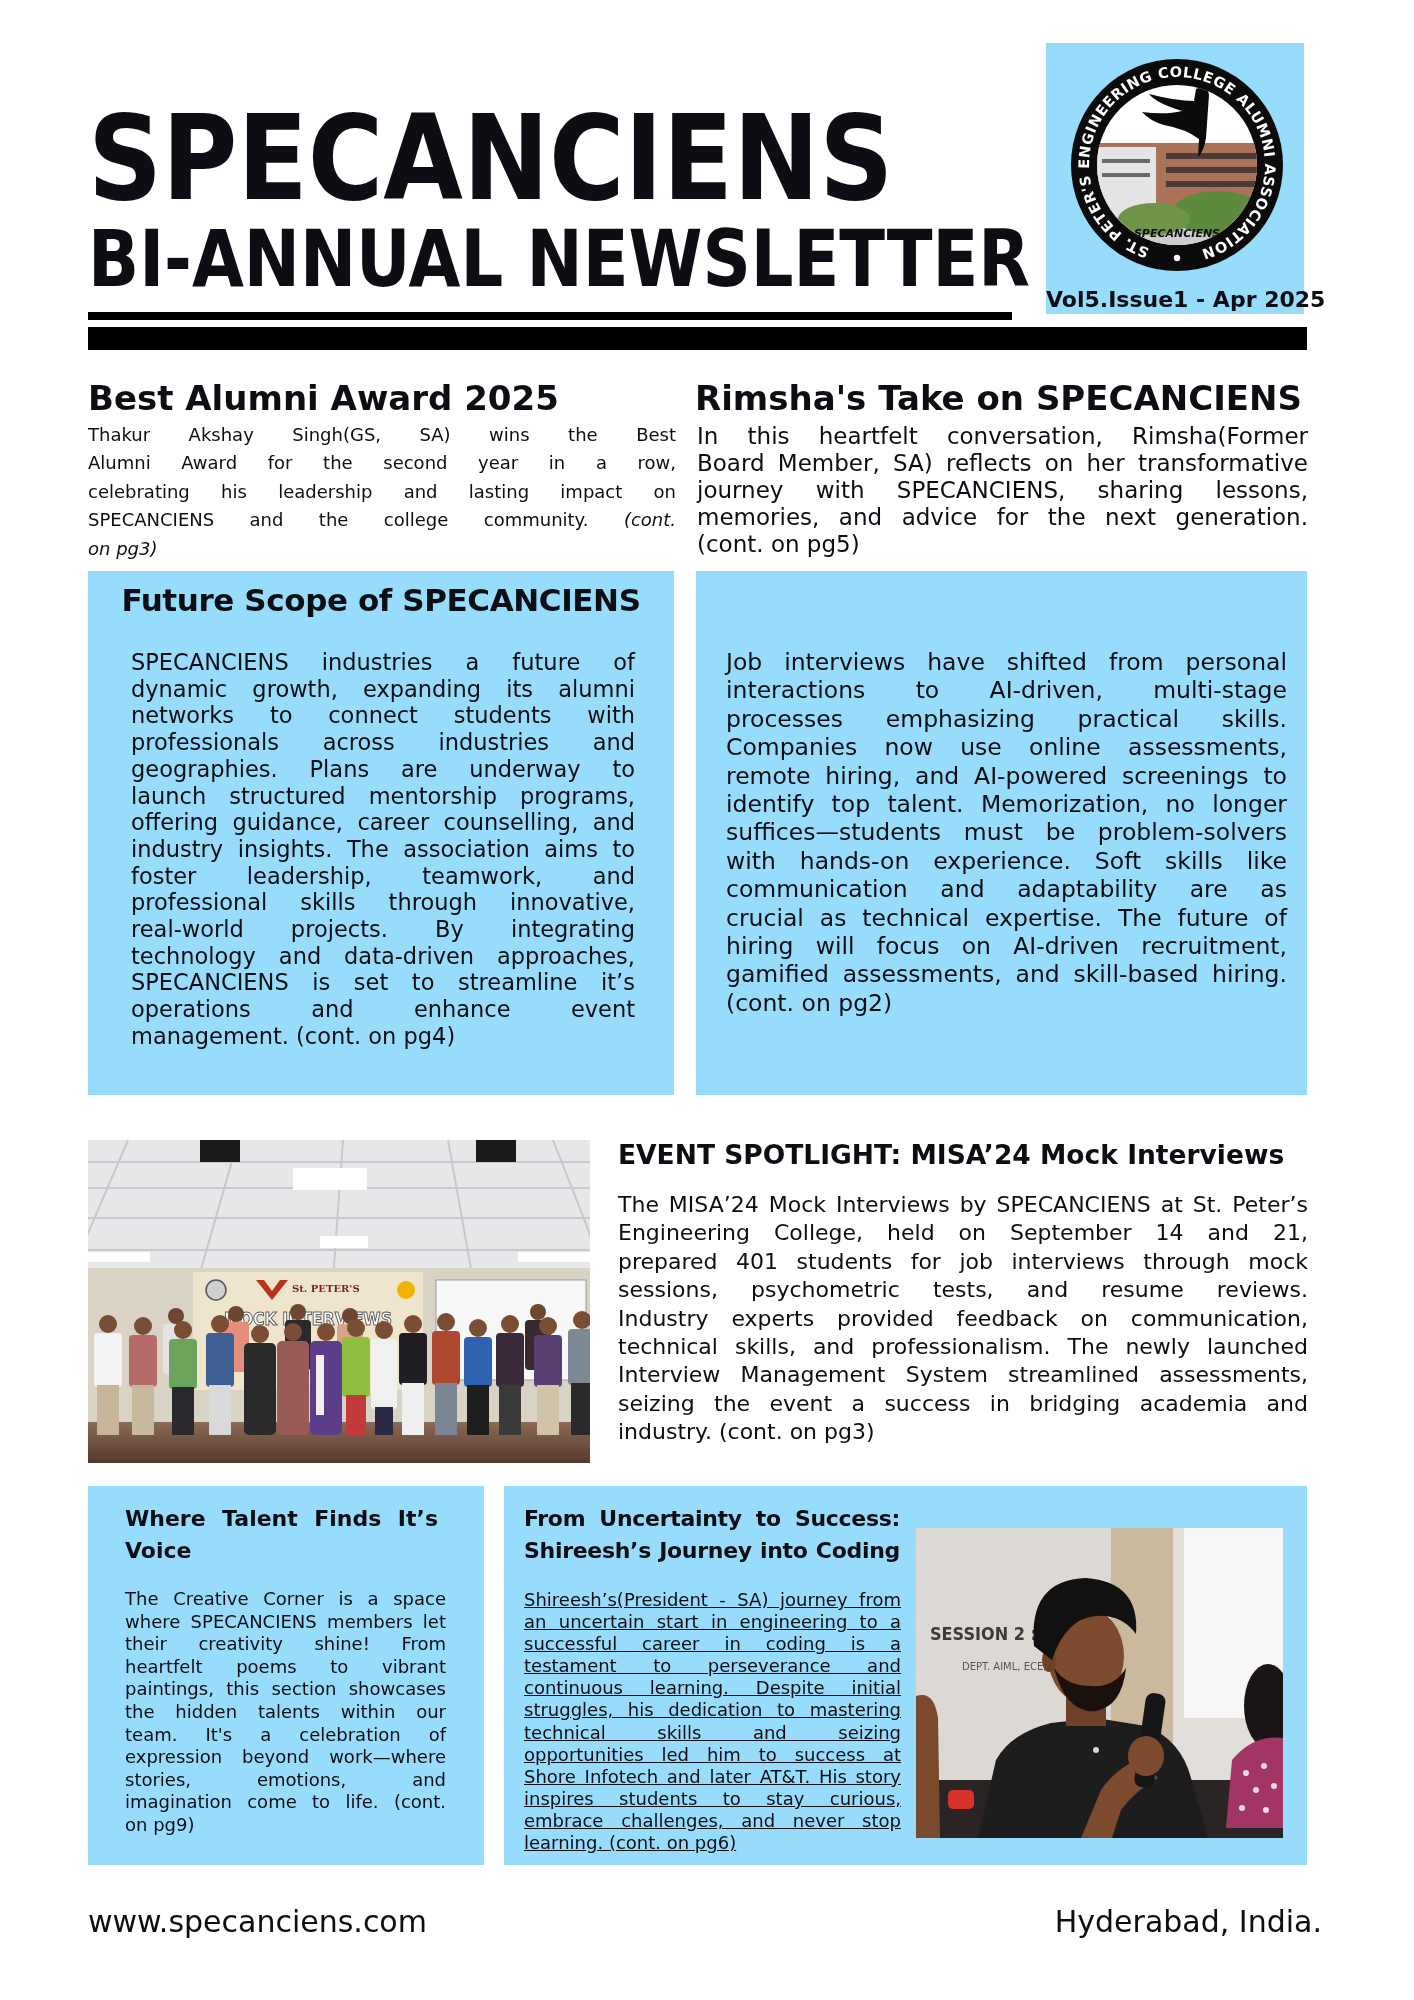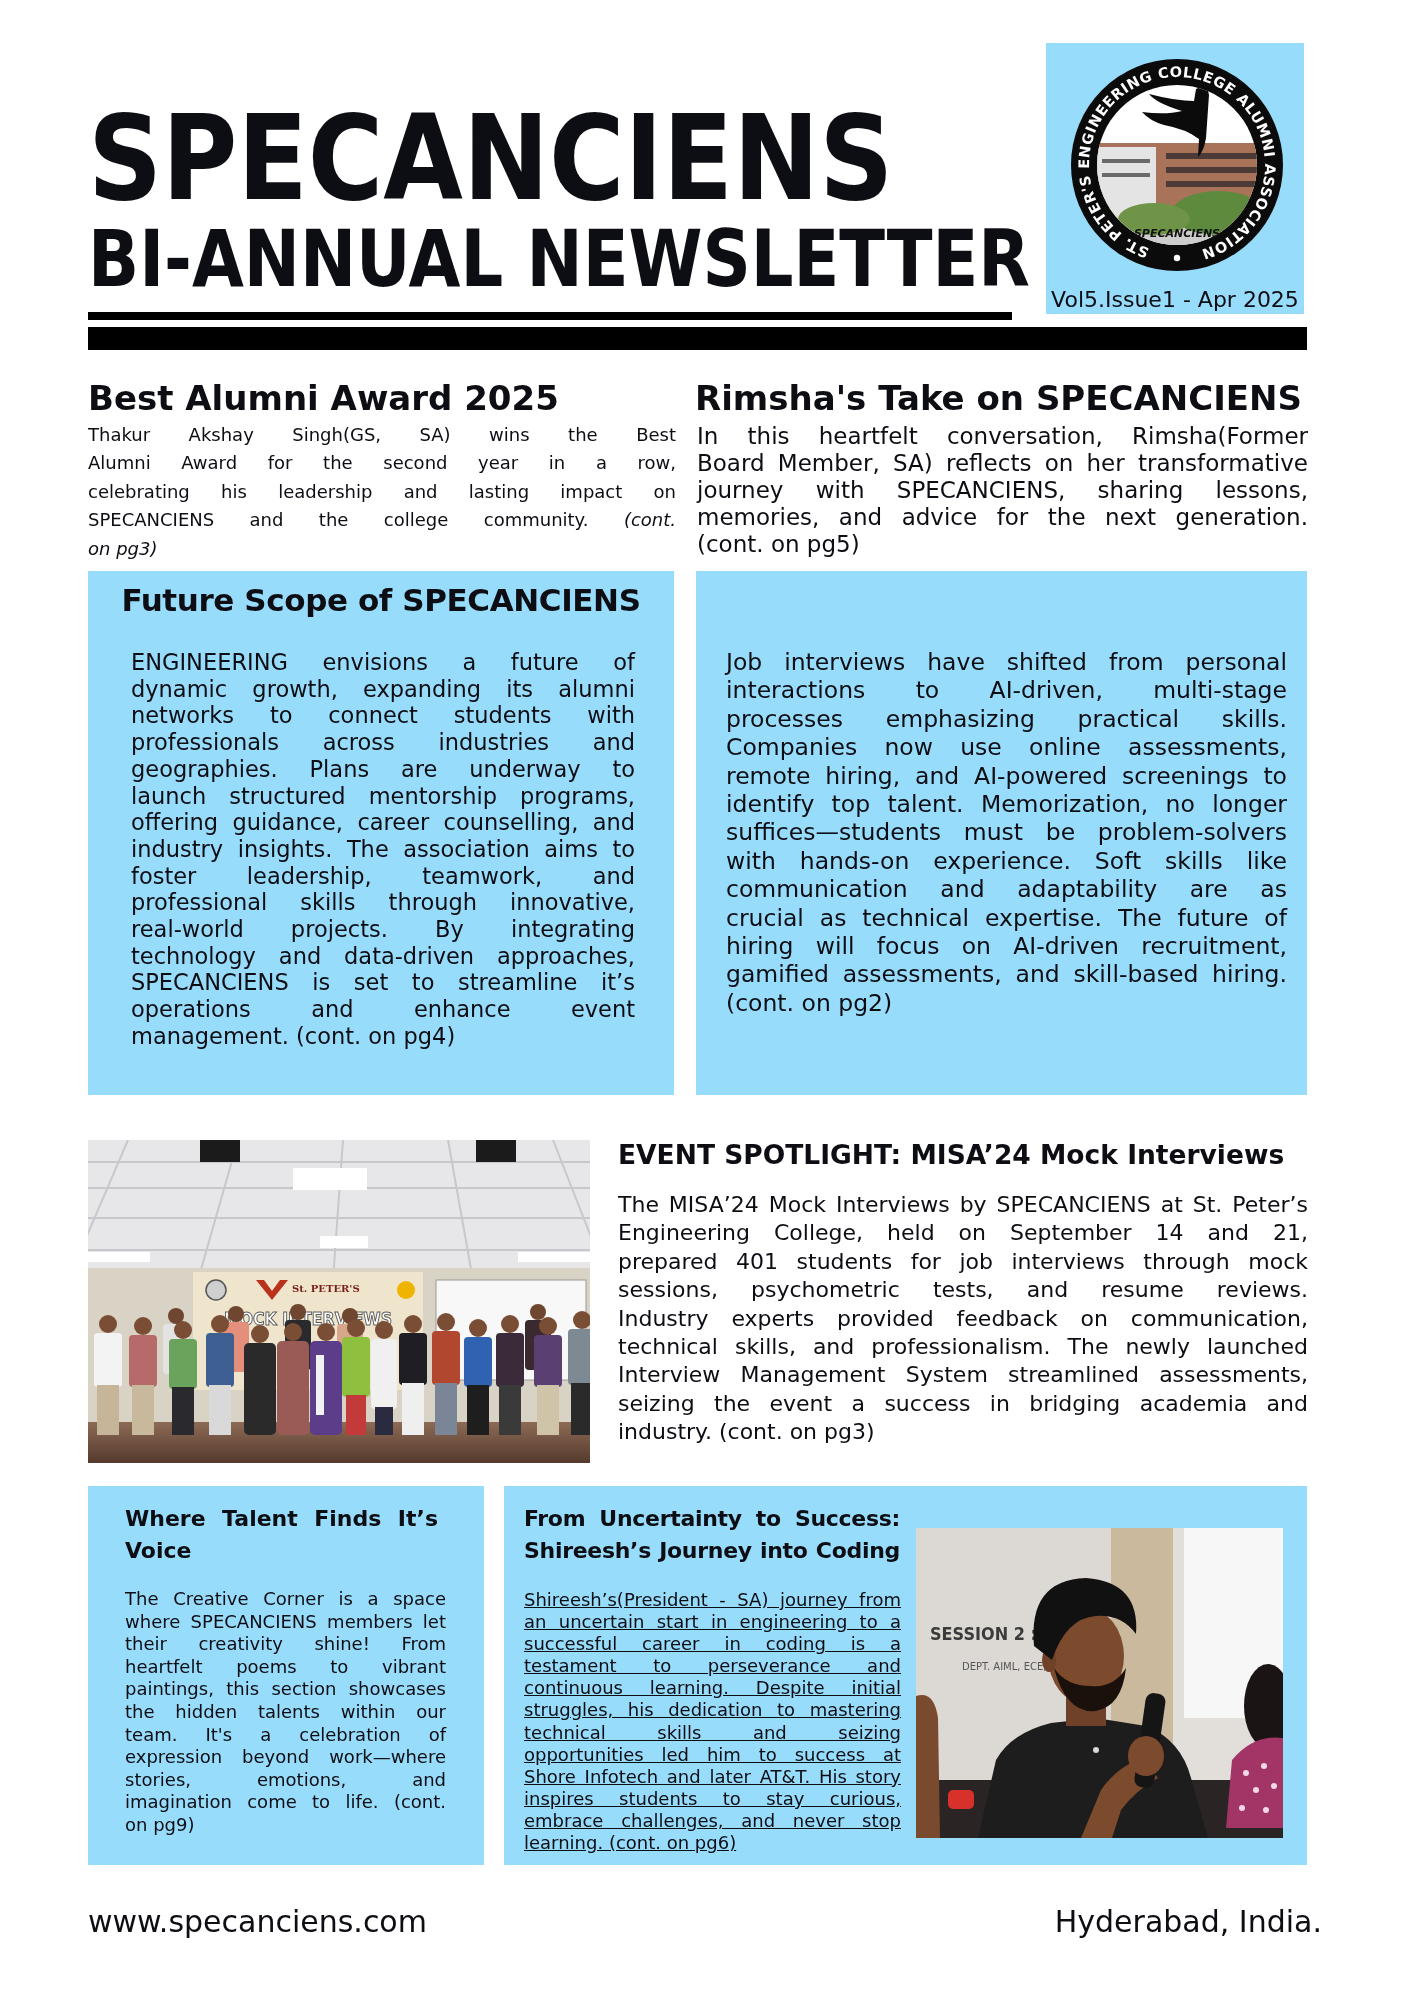--- a/index.html
+++ b/index.html
@@ -20,21 +20,21 @@
   .subtitle {
     left: 88px; top: 177px; font-size: 78px; line-height: 78px; font-weight: bold;
     white-space: nowrap; transform: scaleX(0.86); transform-origin: 0 0;
   }
   .rule-thin  { left: 88px; top: 269px; width: 924px;  height: 8px;  background: var(--rule); }
   .rule-thick { left: 88px; top: 284px; width: 1219px; height: 23px; background: var(--rule); }
   .logo-box { left: 1046px; top: 0; width: 258px; height: 271px; background: var(--accent); }
   .logo-box svg { position: absolute; left: 0; top: 0; }
   .issue {
     position: absolute; left: 0; top: 246px; width: 258px; text-align: center;
-    font-size: 22px; line-height: 22px; white-space: nowrap;
+    font-size: 22px; line-height: 22px; white-space: nowrap; font-weight: bold;
   }
 
   
   .h { font-weight: bold; white-space: nowrap; }
   .lines .line { white-space: nowrap; text-align: justify; text-align-last: justify; }
   .lines .line.last { text-align-last: left; }
 
   .h-top { font-size: 34px; line-height: 40px; }
   #best-title   { left: 88px;  top: 335px; }
   #rimsha-title { left: 695px; top: 335px; }
@@ -125,21 +125,21 @@
       <div class="line"><span>journey with SPECANCIENS, sharing lessons,</span></div>
       <div class="line"><span>memories, and advice for the next generation.</span></div>
       <div class="line last"><span>(cont. on pg5)</span></div>
     </div>
 
   <div class="box" id="future-box"></div>
   <div class="box" id="jobs-box"></div>
 
   <h3 class="abs h h-mid" id="future-title">Future Scope of SPECANCIENS</h3>
   <div class="abs lines" id="future-body">
-      <div class="line"><span>ENGINEERING envisions a future of</span></div>
+      <div class="line"><span>SPECANCIENS industries a future of</span></div>
       <div class="line"><span>dynamic growth, expanding its alumni</span></div>
       <div class="line"><span>networks to connect students with</span></div>
       <div class="line"><span>professionals across industries and</span></div>
       <div class="line"><span>geographies. Plans are underway to</span></div>
       <div class="line"><span>launch structured mentorship programs,</span></div>
       <div class="line"><span>offering guidance, career counselling, and</span></div>
       <div class="line"><span>industry insights. The association aims to</span></div>
       <div class="line"><span>foster leadership, teamwork, and</span></div>
       <div class="line"><span>professional skills through innovative,</span></div>
       <div class="line"><span>real-world projects. By integrating</span></div>

